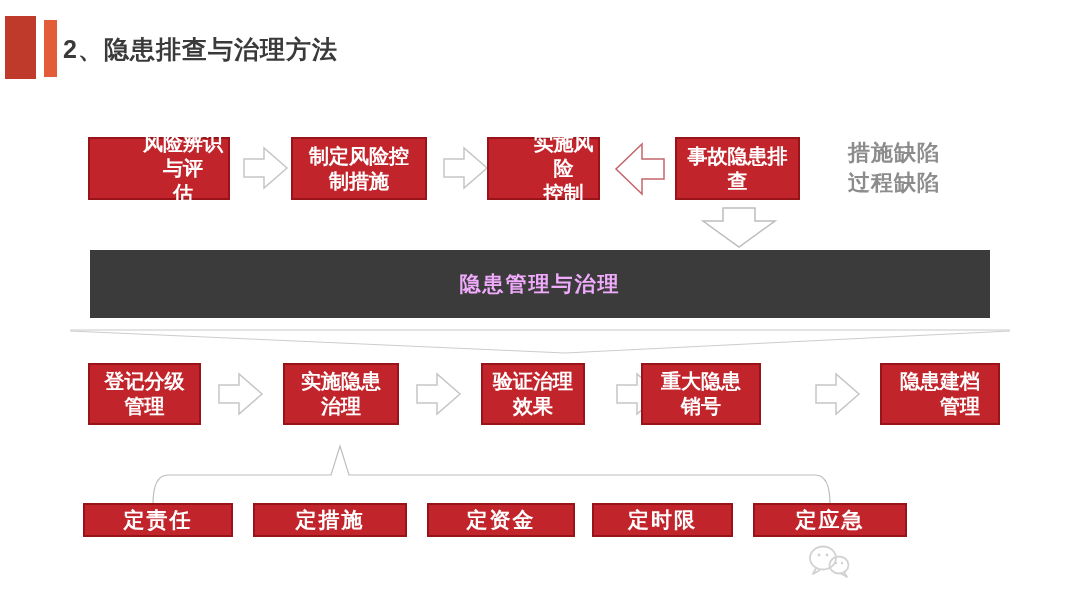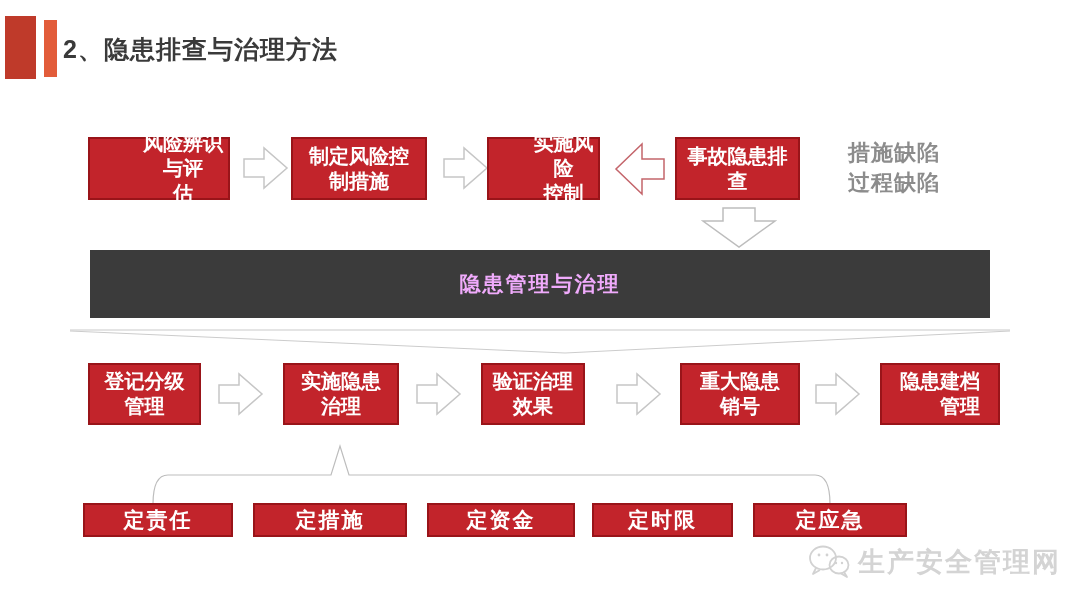--- a/index.html
+++ b/index.html
@@ -107,21 +107,21 @@
     <polygon points="1,13 21,13 21,2 44,22 21,42 21,31 1,31" fill="#ffffff" stroke="#c6c6c6" stroke-width="1.5"></polygon>
   </svg>
 
   <div class="box row2-box" style="left:481px;width:104px;">验证治理
 效果</div>
 
   <svg class="arrow" style="left:616px;top:372px;" width="46" height="44" viewBox="0 0 46 44">
     <polygon points="1,13 21,13 21,2 44,22 21,42 21,31 1,31" fill="#ffffff" stroke="#c6c6c6" stroke-width="1.5"></polygon>
   </svg>
 
-  <div class="box row2-box" style="left:680px;width:120px;">重大隐患
+  <div class="box row2-box" style="left:641px;width:120px;">重大隐患
 销号</div>
 
   <svg class="arrow" style="left:815px;top:372px;" width="46" height="44" viewBox="0 0 46 44">
     <polygon points="1,13 21,13 21,2 44,22 21,42 21,31 1,31" fill="#ffffff" stroke="#c6c6c6" stroke-width="1.5"></polygon>
   </svg>
 
   <div class="box row2-box" style="left:880px;width:120px;text-align:right;">隐患建档
 管理</div>
 
   <div class="box row3-box" style="left:83px;width:150px;">定责任</div>
@@ -134,16 +134,15 @@
     <svg class="watermark-icon" width="46" height="40" viewBox="0 0 46 40">
       <ellipse cx="17" cy="16" rx="13" ry="11.5" fill="none" stroke="#d2d2d2" stroke-width="1.8"></ellipse>
       <path d="M10,26 L7,32 L14,28" fill="none" stroke="#d2d2d2" stroke-width="1.8" stroke-linejoin="round"></path>
       <ellipse cx="33" cy="23" rx="9.5" ry="8.5" fill="none" stroke="#d2d2d2" stroke-width="1.8"></ellipse>
       <path d="M38,30 L41,35 L35,31.5" fill="none" stroke="#d2d2d2" stroke-width="1.8" stroke-linejoin="round"></path>
       <circle cx="13" cy="13" r="1.4" fill="#d2d2d2"></circle>
       <circle cx="21" cy="13" r="1.4" fill="#d2d2d2"></circle>
       <circle cx="30" cy="21" r="1.2" fill="#d2d2d2"></circle>
       <circle cx="36" cy="21" r="1.2" fill="#d2d2d2"></circle>
     </svg>
-    <span class="watermark-text">生产安全管理网</span>
   </div>
 
 </div>
 
 </body></html>

